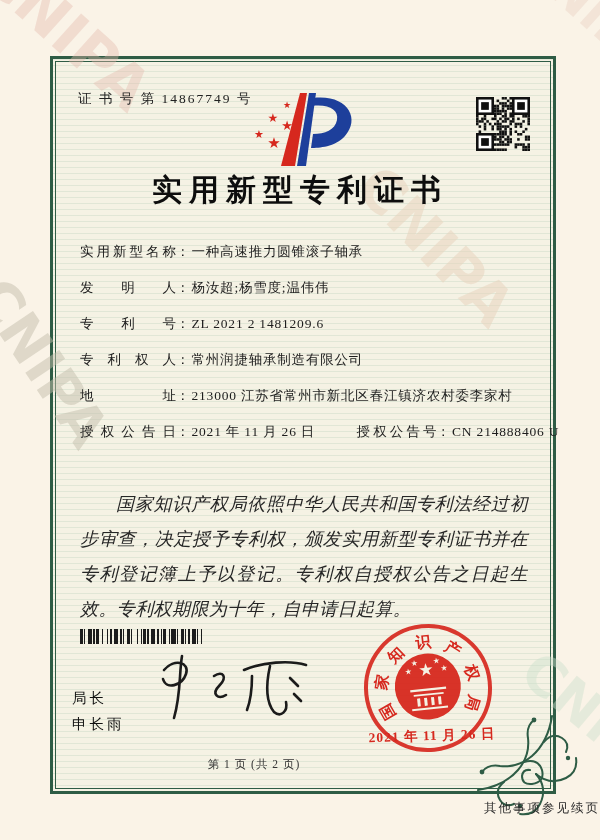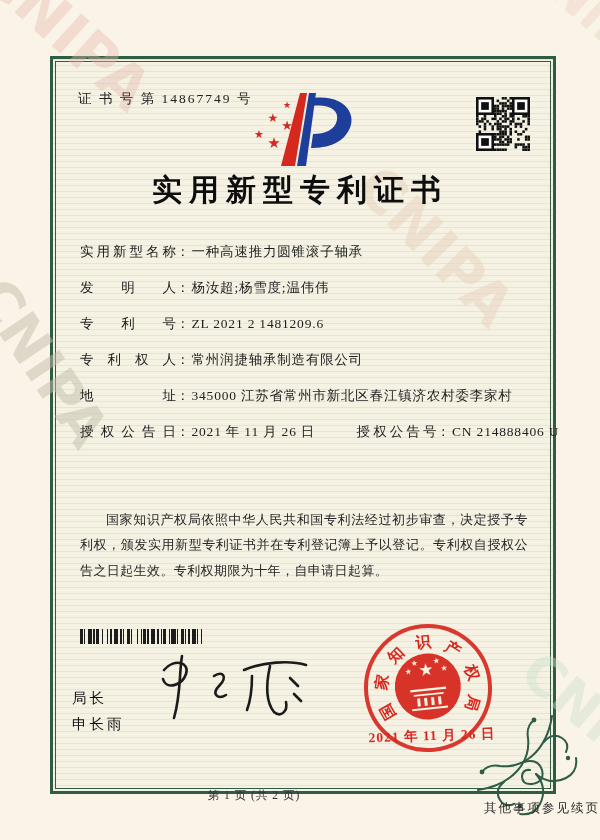--- a/index.html
+++ b/index.html
@@ -38,21 +38,21 @@
     font-size:30px;font-weight:bold;letter-spacing:7px;color:#0d0d0d;
     font-family:"DejaVu Serif","Liberation Serif",serif;
   }
   .fields{position:absolute;left:80px;top:242px;width:450px;font-size:13.5px;}
   .f-row{height:36px;line-height:20px;white-space:nowrap;}
   .f-label{display:inline-block;width:96px;text-align:justify;text-align-last:justify;vertical-align:top;}
   .f-colon{display:inline-block;margin-right:2px;}
   .f-value{letter-spacing:0.8px;text-align:center;}
   .f-cell2{display:inline-block;margin-left:38px;}
   .f-cell2 .f-label{width:80px;}
-  .paras{position:absolute;left:80px;top:507px;width:448px;font-size:13px;line-height:1.95;text-align:justify;letter-spacing:0.4px;color:#262626;}
+  .paras{position:absolute;left:80px;top:487px;width:448px;font-size:18px;line-height:1.95;text-align:justify;letter-spacing:0.4px;color:#262626;font-style:italic;}
   .paras p{margin:0 0 2px 0;text-indent:2em;}
   .barcode{position:absolute;left:80px;top:629px;height:15px;display:flex;align-items:stretch;}
   .barcode .bar{background:#1c1c1c;}
   .barcode .gap{background:transparent;}
   .director{position:absolute;left:72px;top:672px;font-size:14.5px;letter-spacing:3px;color:#111;font-weight:normal;line-height:26px;margin-top:13px;}
   .signature{position:absolute;left:148px;top:646px;z-index:12;}
   
   .seal{
     position:absolute;left:364px;top:624px;width:128px;height:128px;z-index:11;
     transform:rotate(-6deg);
@@ -72,21 +72,21 @@
   .sc3{transform:rotate(0deg)    translateY(-46px);}
   .sc4{transform:rotate(38deg)   translateY(-46px);}
   .sc5{transform:rotate(76deg)   translateY(-46px);}
   .sc6{transform:rotate(114deg)  translateY(-46px);}
   .seal-emblem{position:absolute;left:50%;top:50%;transform:translate(-50%,-52%);}
   .seal-date{
     position:absolute;left:352px;top:727px;width:160px;z-index:13;
     color:#d6281e;font-size:13.5px;font-weight:bold;letter-spacing:1px;
     transform:rotate(-2deg);text-align:center;
   }
-  .pageinfo{position:absolute;left:0;top:788px;width:508px;text-align:center;font-size:11.5px;letter-spacing:1px;color:#333;}
+  .pageinfo{position:absolute;left:0;top:757px;width:508px;text-align:center;font-size:11.5px;letter-spacing:1px;color:#333;}
   .contnote{position:absolute;left:0;top:800px;width:600px;text-align:right;font-size:12.5px;letter-spacing:2px;color:#2a2a2a;z-index:10;}
   .ornament{position:absolute;left:474px;top:712px;z-index:9;pointer-events:none;}
 </style>
 </head>
 <body>
 
 <span class="wm wm1">CNIPA</span>
 <span class="wm wm2">CNIPA</span>
 <span class="wm wm3">CNIPA</span>
 <span class="wm wm4">CNIPA</span>
@@ -301,21 +301,21 @@
     <div class="f-row">
       <span class="f-label">发明人</span><span class="f-colon">：</span><span class="f-value">杨汝超;杨雪度;温伟伟</span>
     </div>
     <div class="f-row">
       <span class="f-label">专利号</span><span class="f-colon">：</span><span class="f-value">ZL 2021 2 1481209.6</span>
     </div>
     <div class="f-row">
       <span class="f-label">专利权人</span><span class="f-colon">：</span><span class="f-value">常州润捷轴承制造有限公司</span>
     </div>
     <div class="f-row">
-      <span class="f-label">地址</span><span class="f-colon">：</span><span class="f-value">345000 江苏省常州市新北区春江镇济农村委李家村</span>
+      <span class="f-label">地址</span><span class="f-colon">：</span><span class="f-value">213000 江苏省常州市新北区春江镇济农村委李家村</span>
     </div>
     <div class="f-row">
       <span>
         <span class="f-label">授权公告日</span><span class="f-colon">：</span><span class="f-value">2021 年 11 月 26 日</span>
       </span>
       <span class="f-cell2">
         <span class="f-label">授权公告号</span><span class="f-colon">：</span><span class="f-value">CN 214888406 U</span>
       </span>
     </div>
   </div>

